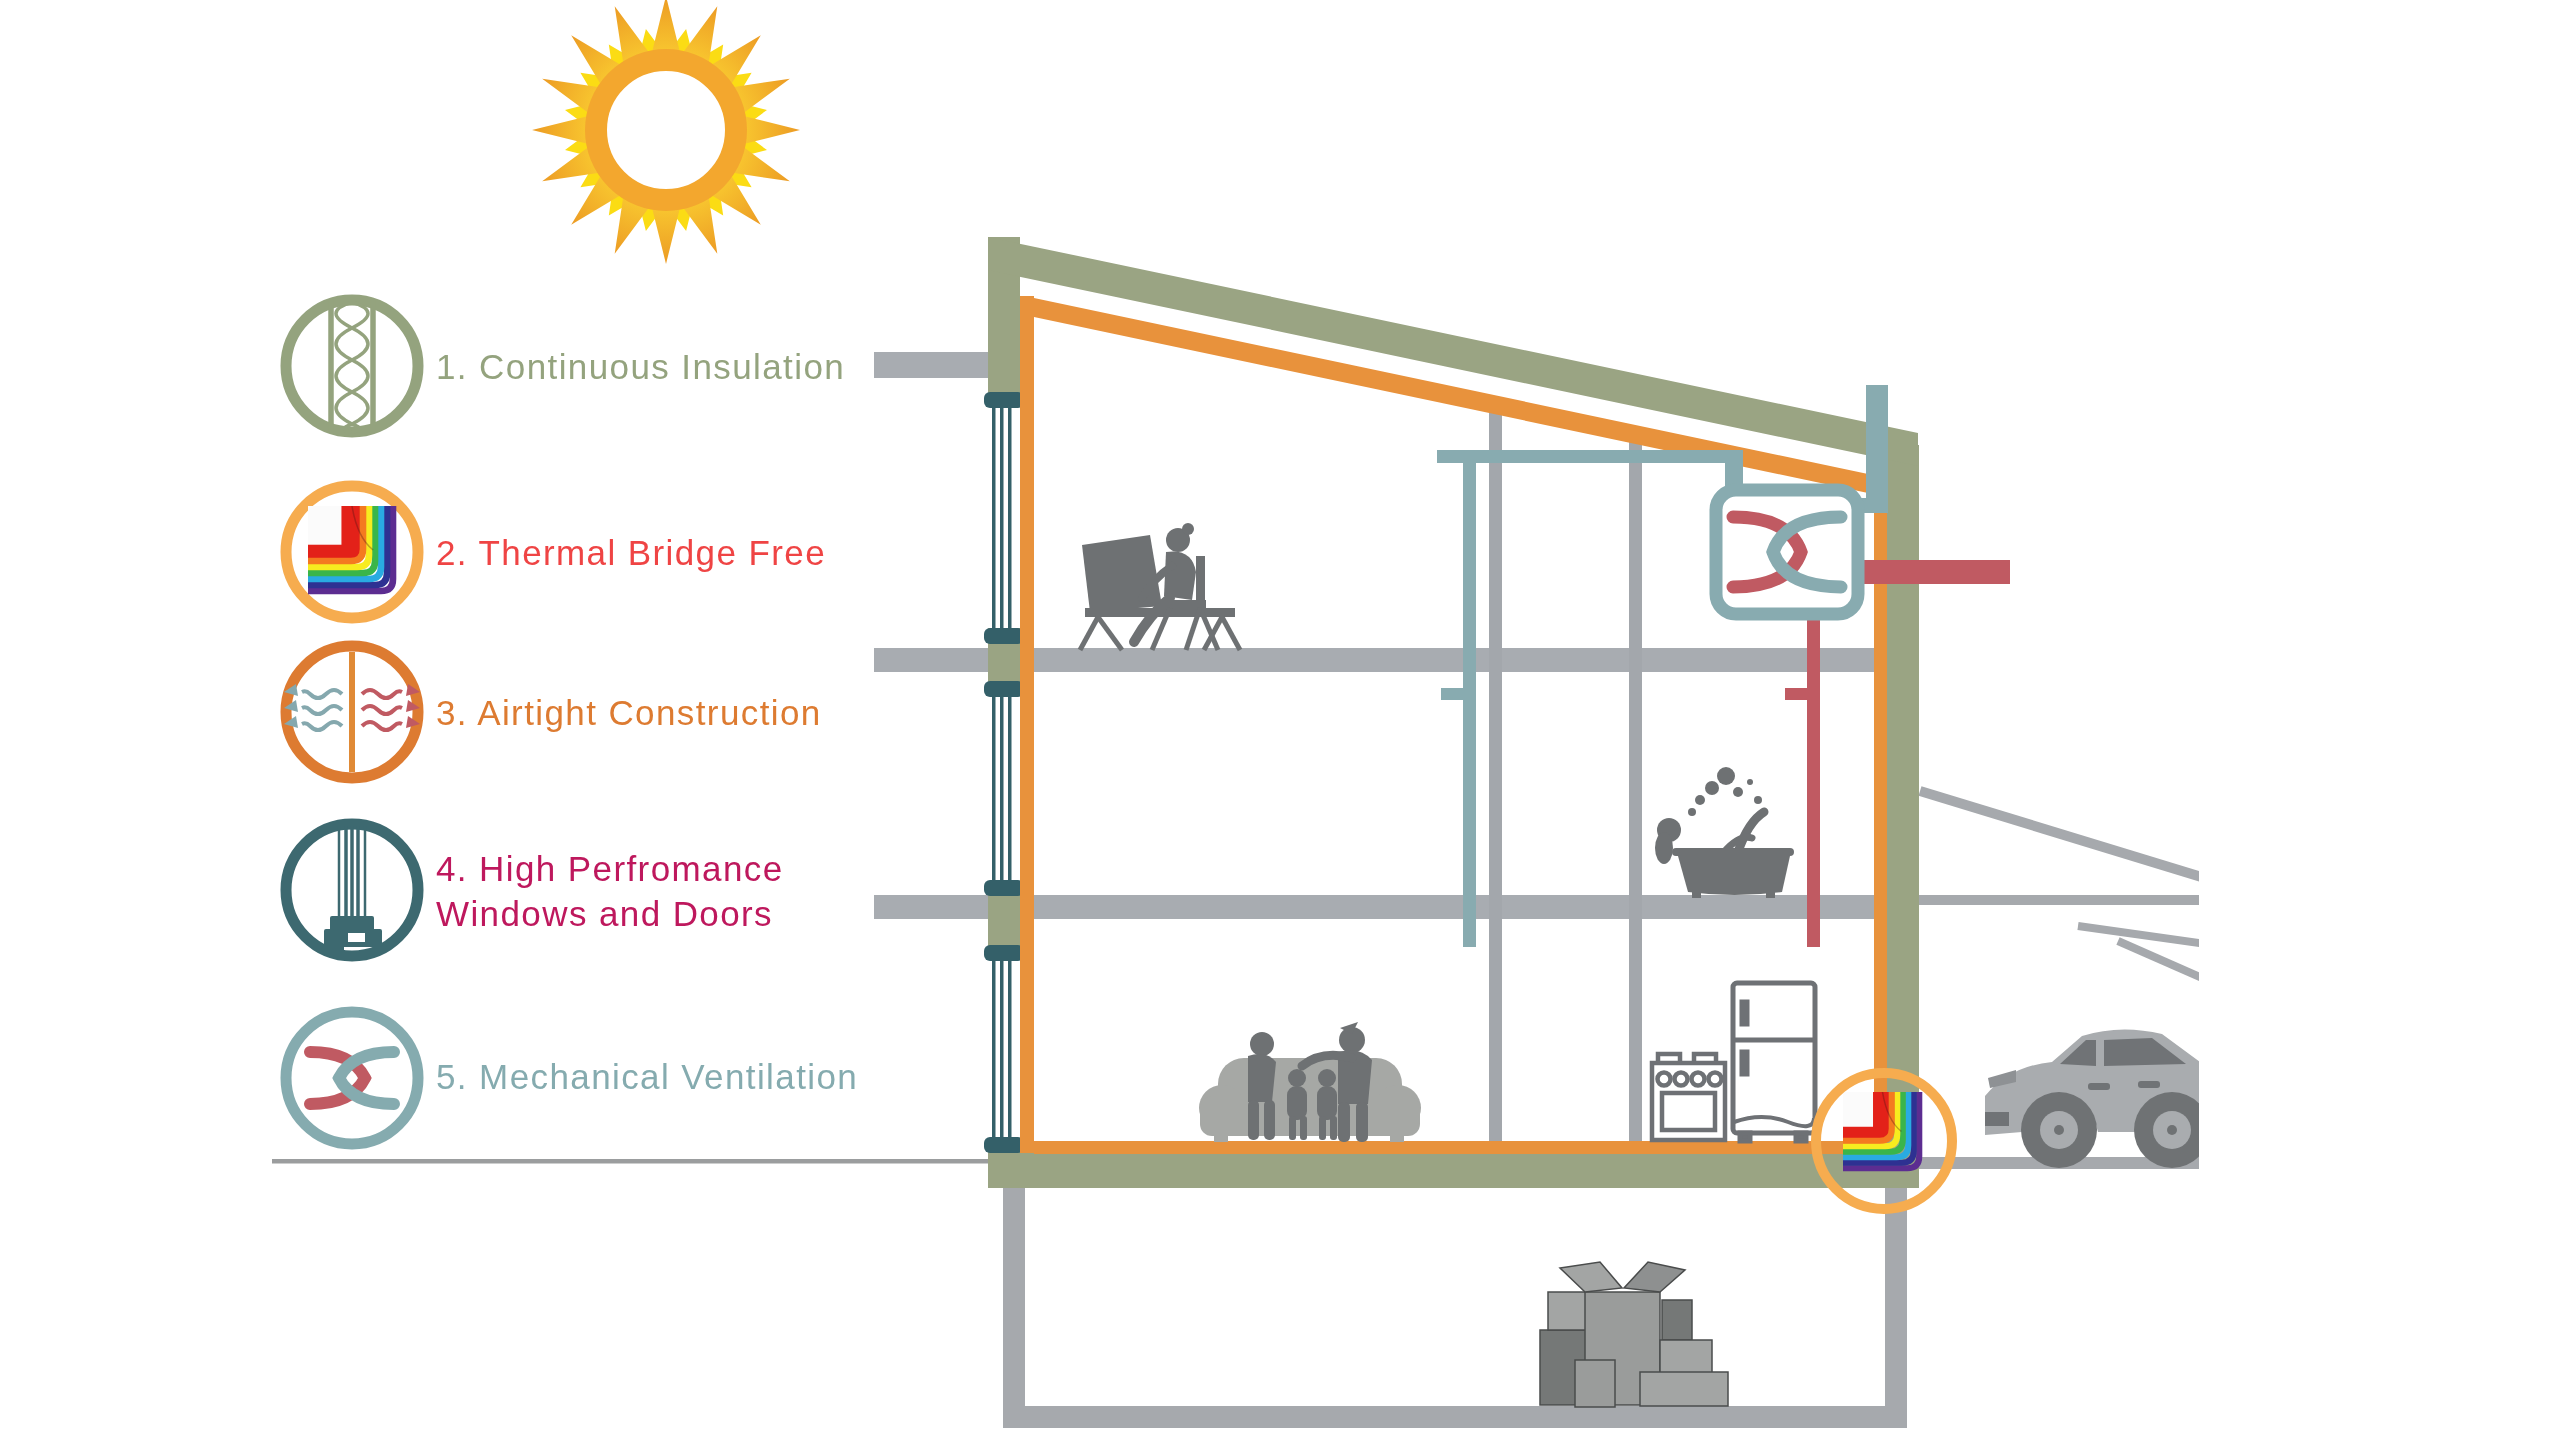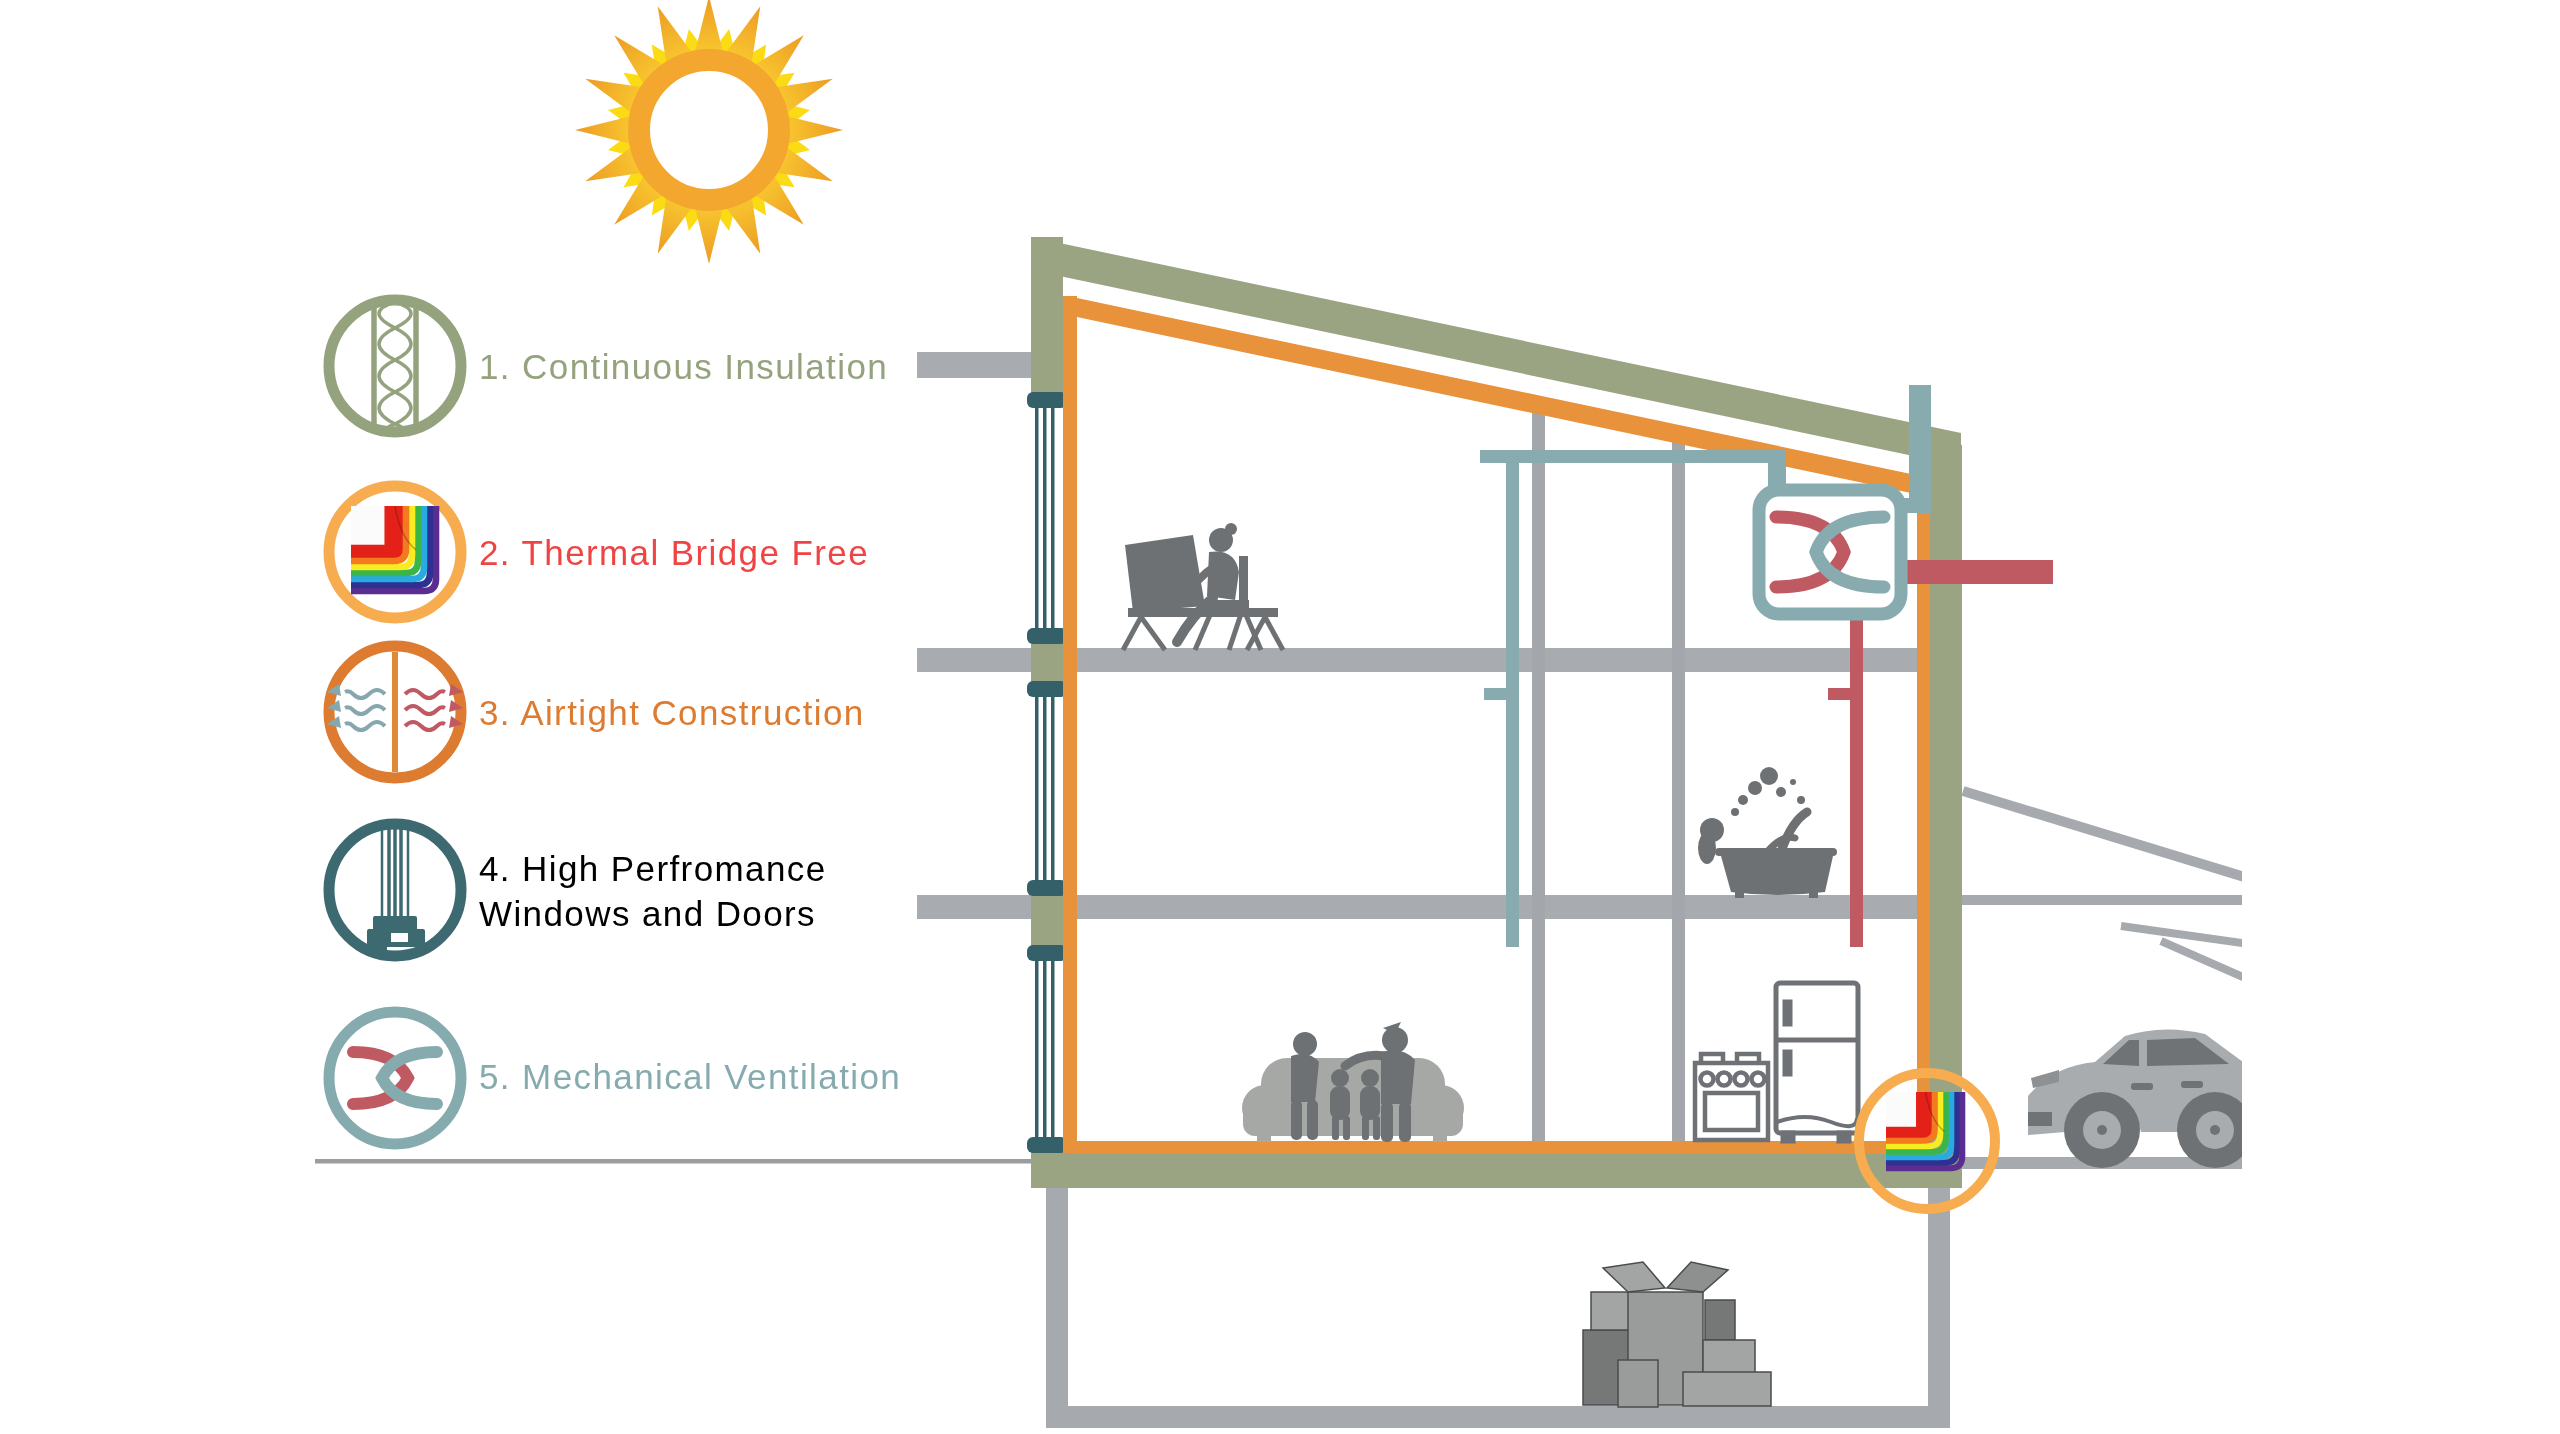--- a/index.html
+++ b/index.html
@@ -1,22 +1,22 @@
 <!DOCTYPE html>
 <html><head>
 <meta charset="utf-8">
 <style>
   html,body{margin:0;padding:0;background:#ffffff;}
   #stage{position:relative;width:2199px;height:1434px;background:#fff;overflow:hidden;
-         font-family:"Liberation Sans", sans-serif;margin-left:43px;}
+         font-family:"Liberation Sans", sans-serif;}
   #scene-svg{position:absolute;left:0;top:0;}
   .legend-label{position:absolute;left:436px;font-size:35px;letter-spacing:1.4px;
                 line-height:45px;font-weight:400;white-space:nowrap;}
   .legend-label span{display:block;}
-  .c1{color:#94A37E}.c2{color:#ef4444}.c3{color:#DD7B31}.c4{color:#000000}.c5{color:#85ABAF}
+  .c1{color:#94A37E}.c2{color:#ef4444}.c3{color:#DD7B31}.c4{color:#be185d}.c5{color:#85ABAF}
 </style>
 </head>
 <body>
 <div id="stage">
 
 <svg id="scene-svg" width="2560" height="1434" viewBox="0 0 2560 1434">
   <defs>
     <radialGradient id="rayGrad" cx="50%" cy="50%" r="50%">
       <stop offset="55%" stop-color="#F9C930"></stop>
       <stop offset="100%" stop-color="#EC9B24"></stop>

